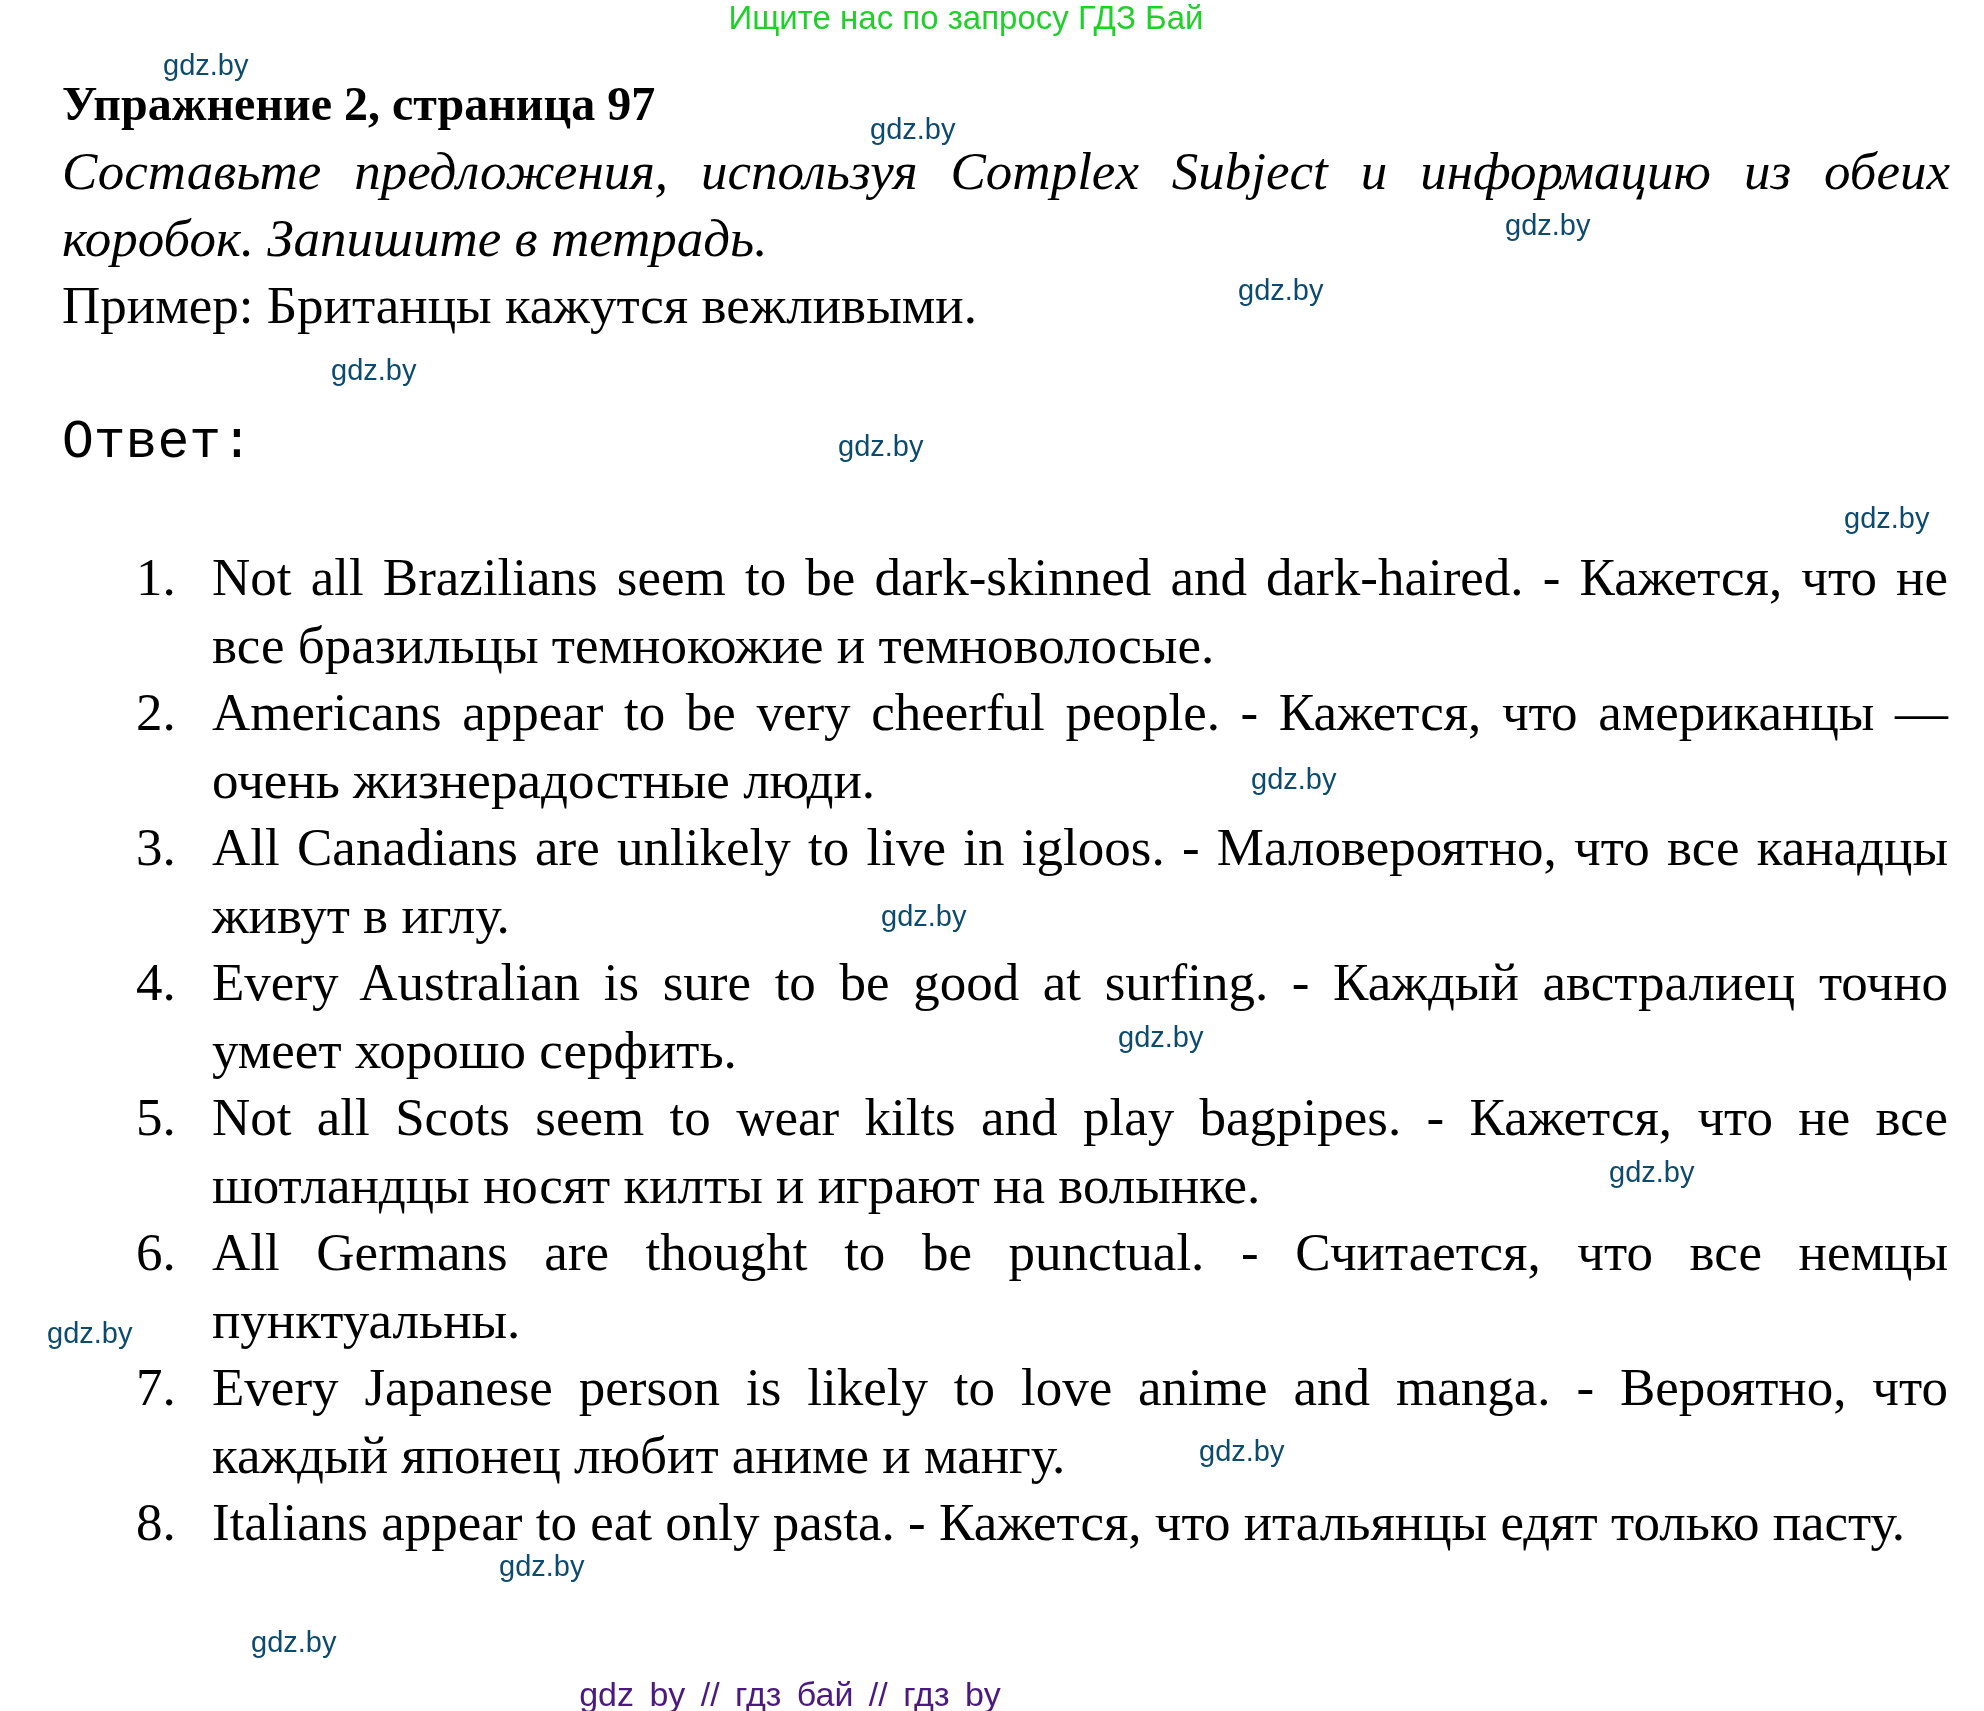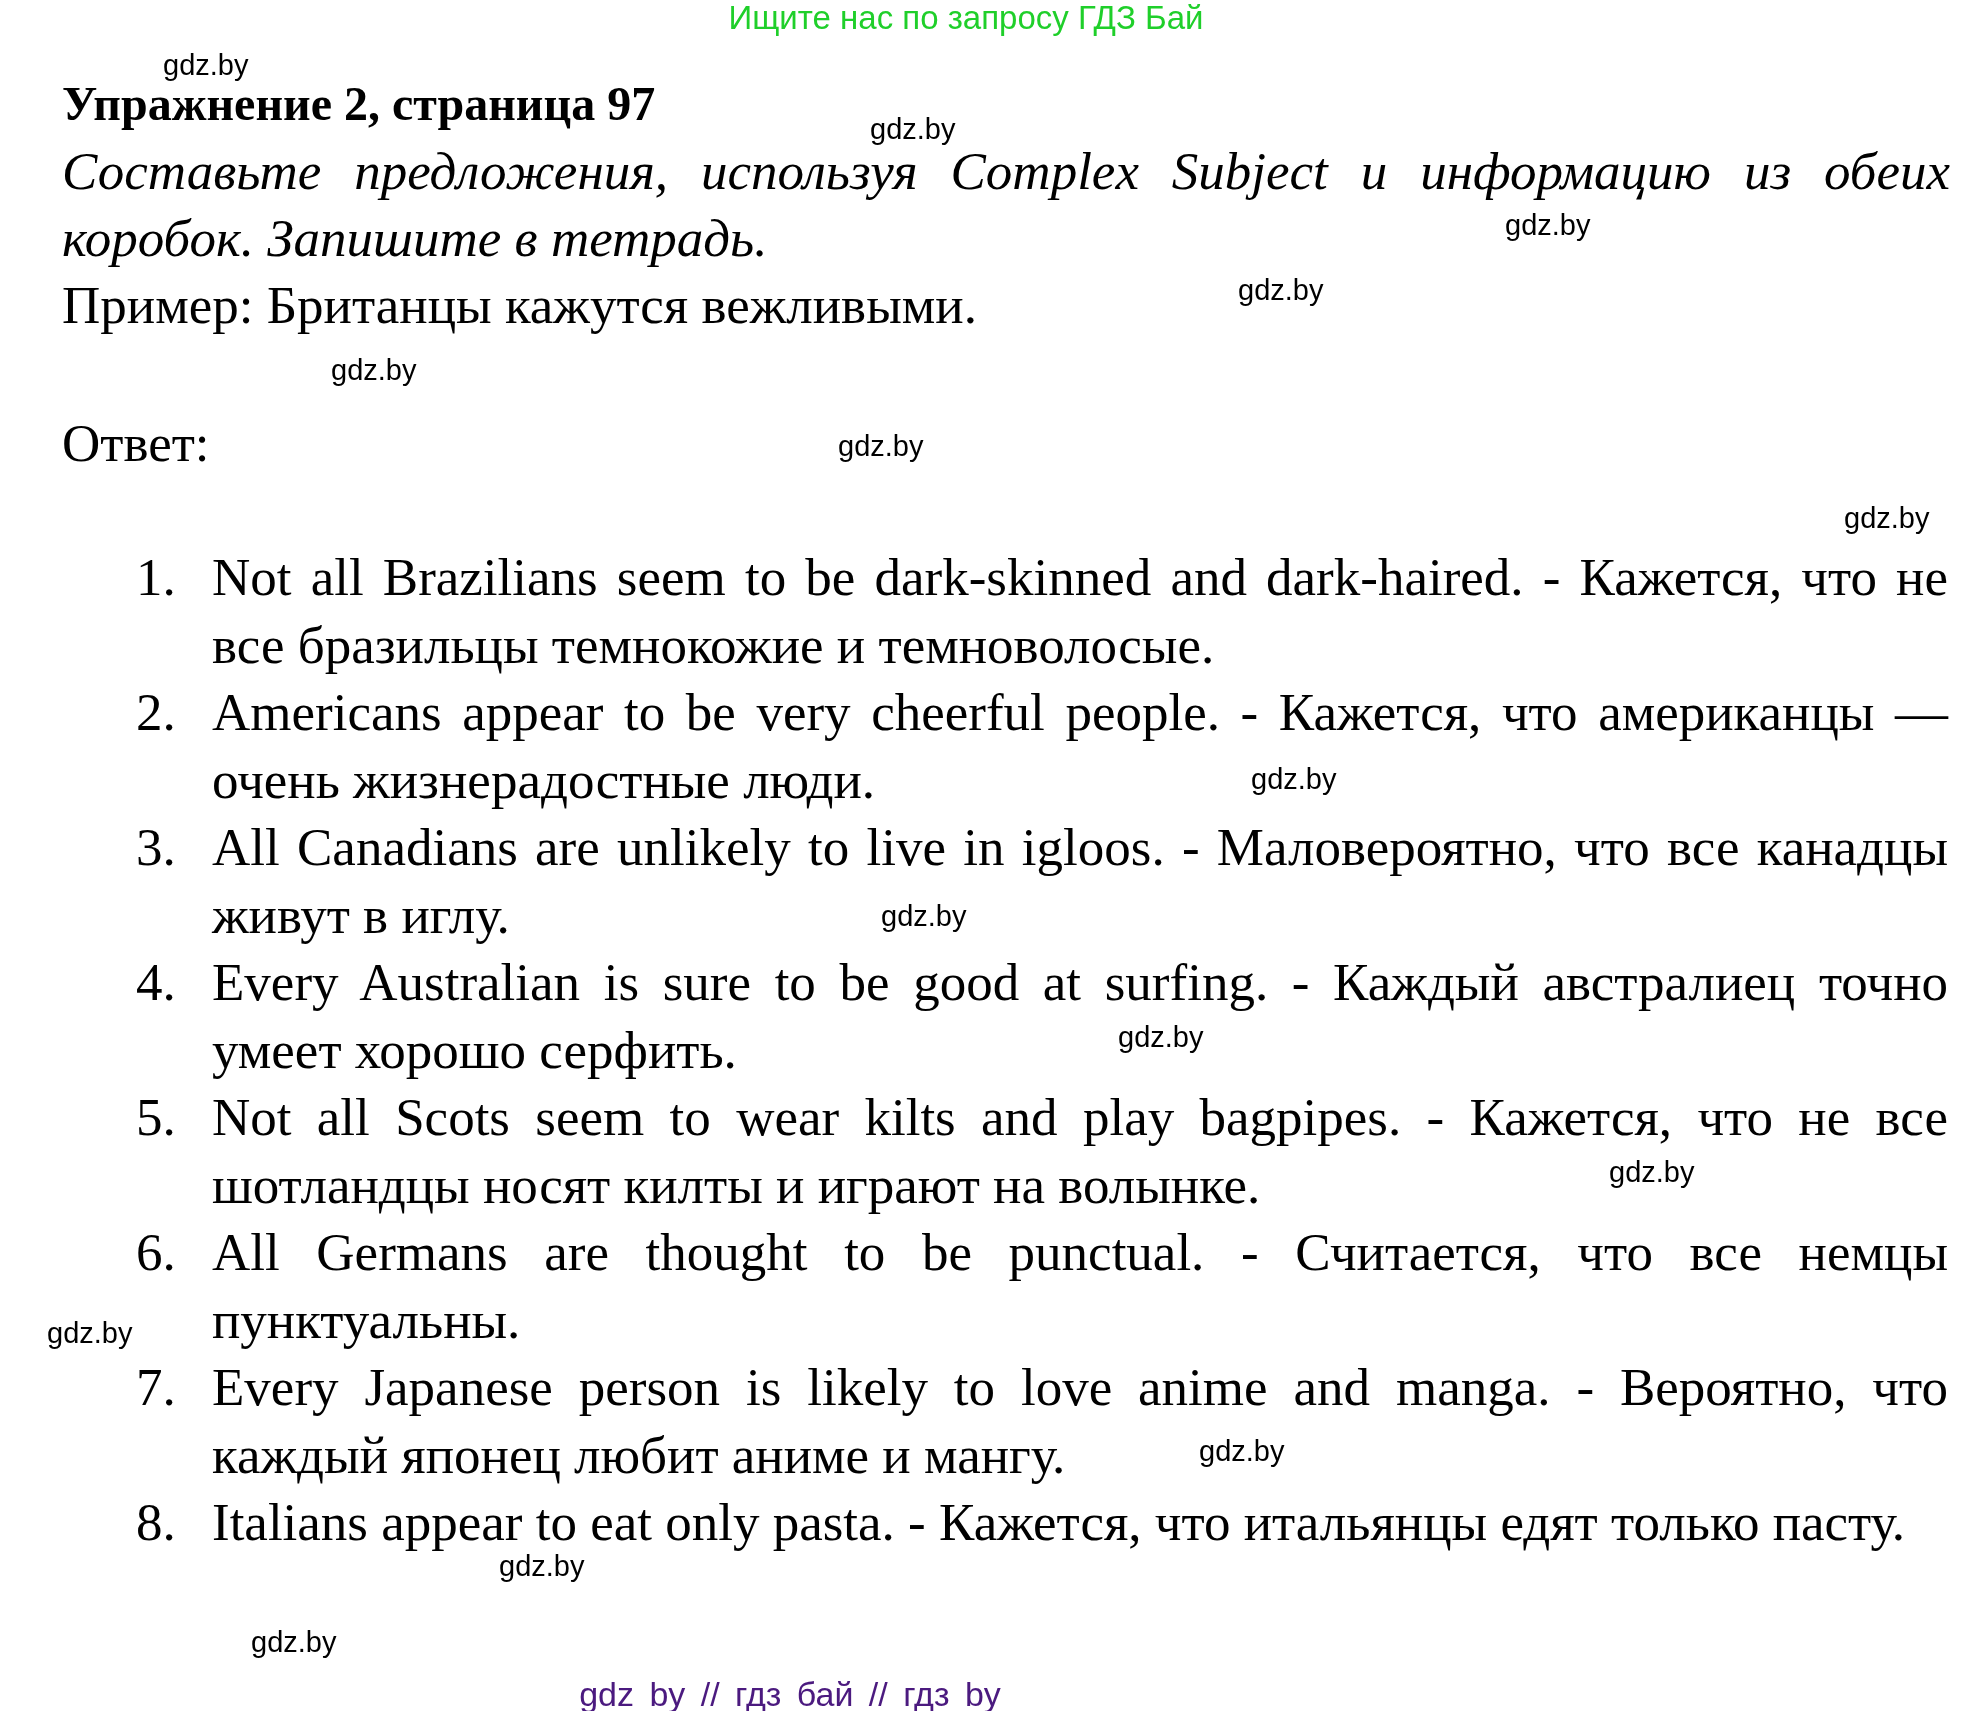--- a/index.html
+++ b/index.html
@@ -15,30 +15,30 @@
     font-size: 48px; line-height: 64px; white-space: nowrap;
   }
   .task {
     position: absolute; left: 62px; top: 138px; width: 1888px;
     font-size: 53px; line-height: 67px; text-align: justify; text-align-last: left; font-style: italic;
   }
   .example {
     position: absolute; left: 62px; top: 272px; font-size: 53px; line-height: 67px; white-space: nowrap;
   }
   .answer {
-    position: absolute; left: 62px; top: 410px; font-size: 53px; line-height: 67px;
+    position: absolute; left: 62px; top: 410px; font-size: 53px; line-height: 67px; font-family: Liberation Mono, monospace;
   }
   .list {
     position: absolute; left: 0; top: 544px; width: 1984px; margin: 0; padding: 0; list-style: none;
   }
   .item { position: relative; padding-left: 212px; width: 1736px; font-size: 53px; line-height: 67.5px; text-align: justify; text-align-last: left; }
   .num { position: absolute; left: 136px; top: 0; }
   .wm {
     position: absolute; font-family: "Liberation Sans", sans-serif; font-size: 29px;
-    color: #000000; line-height: 30px; white-space: nowrap;
+    color: #0c4a6e; line-height: 30px; white-space: nowrap;
   }
   .footer {
     position: absolute; left: 0; width: 1580px; top: 1676px; text-align: center;
     font-family: "Liberation Sans", sans-serif; font-size: 34px; color: #4b1a7f; line-height: 36px;
     word-spacing: 6px;
   }
 </style>
 </head>
 <body>
 

